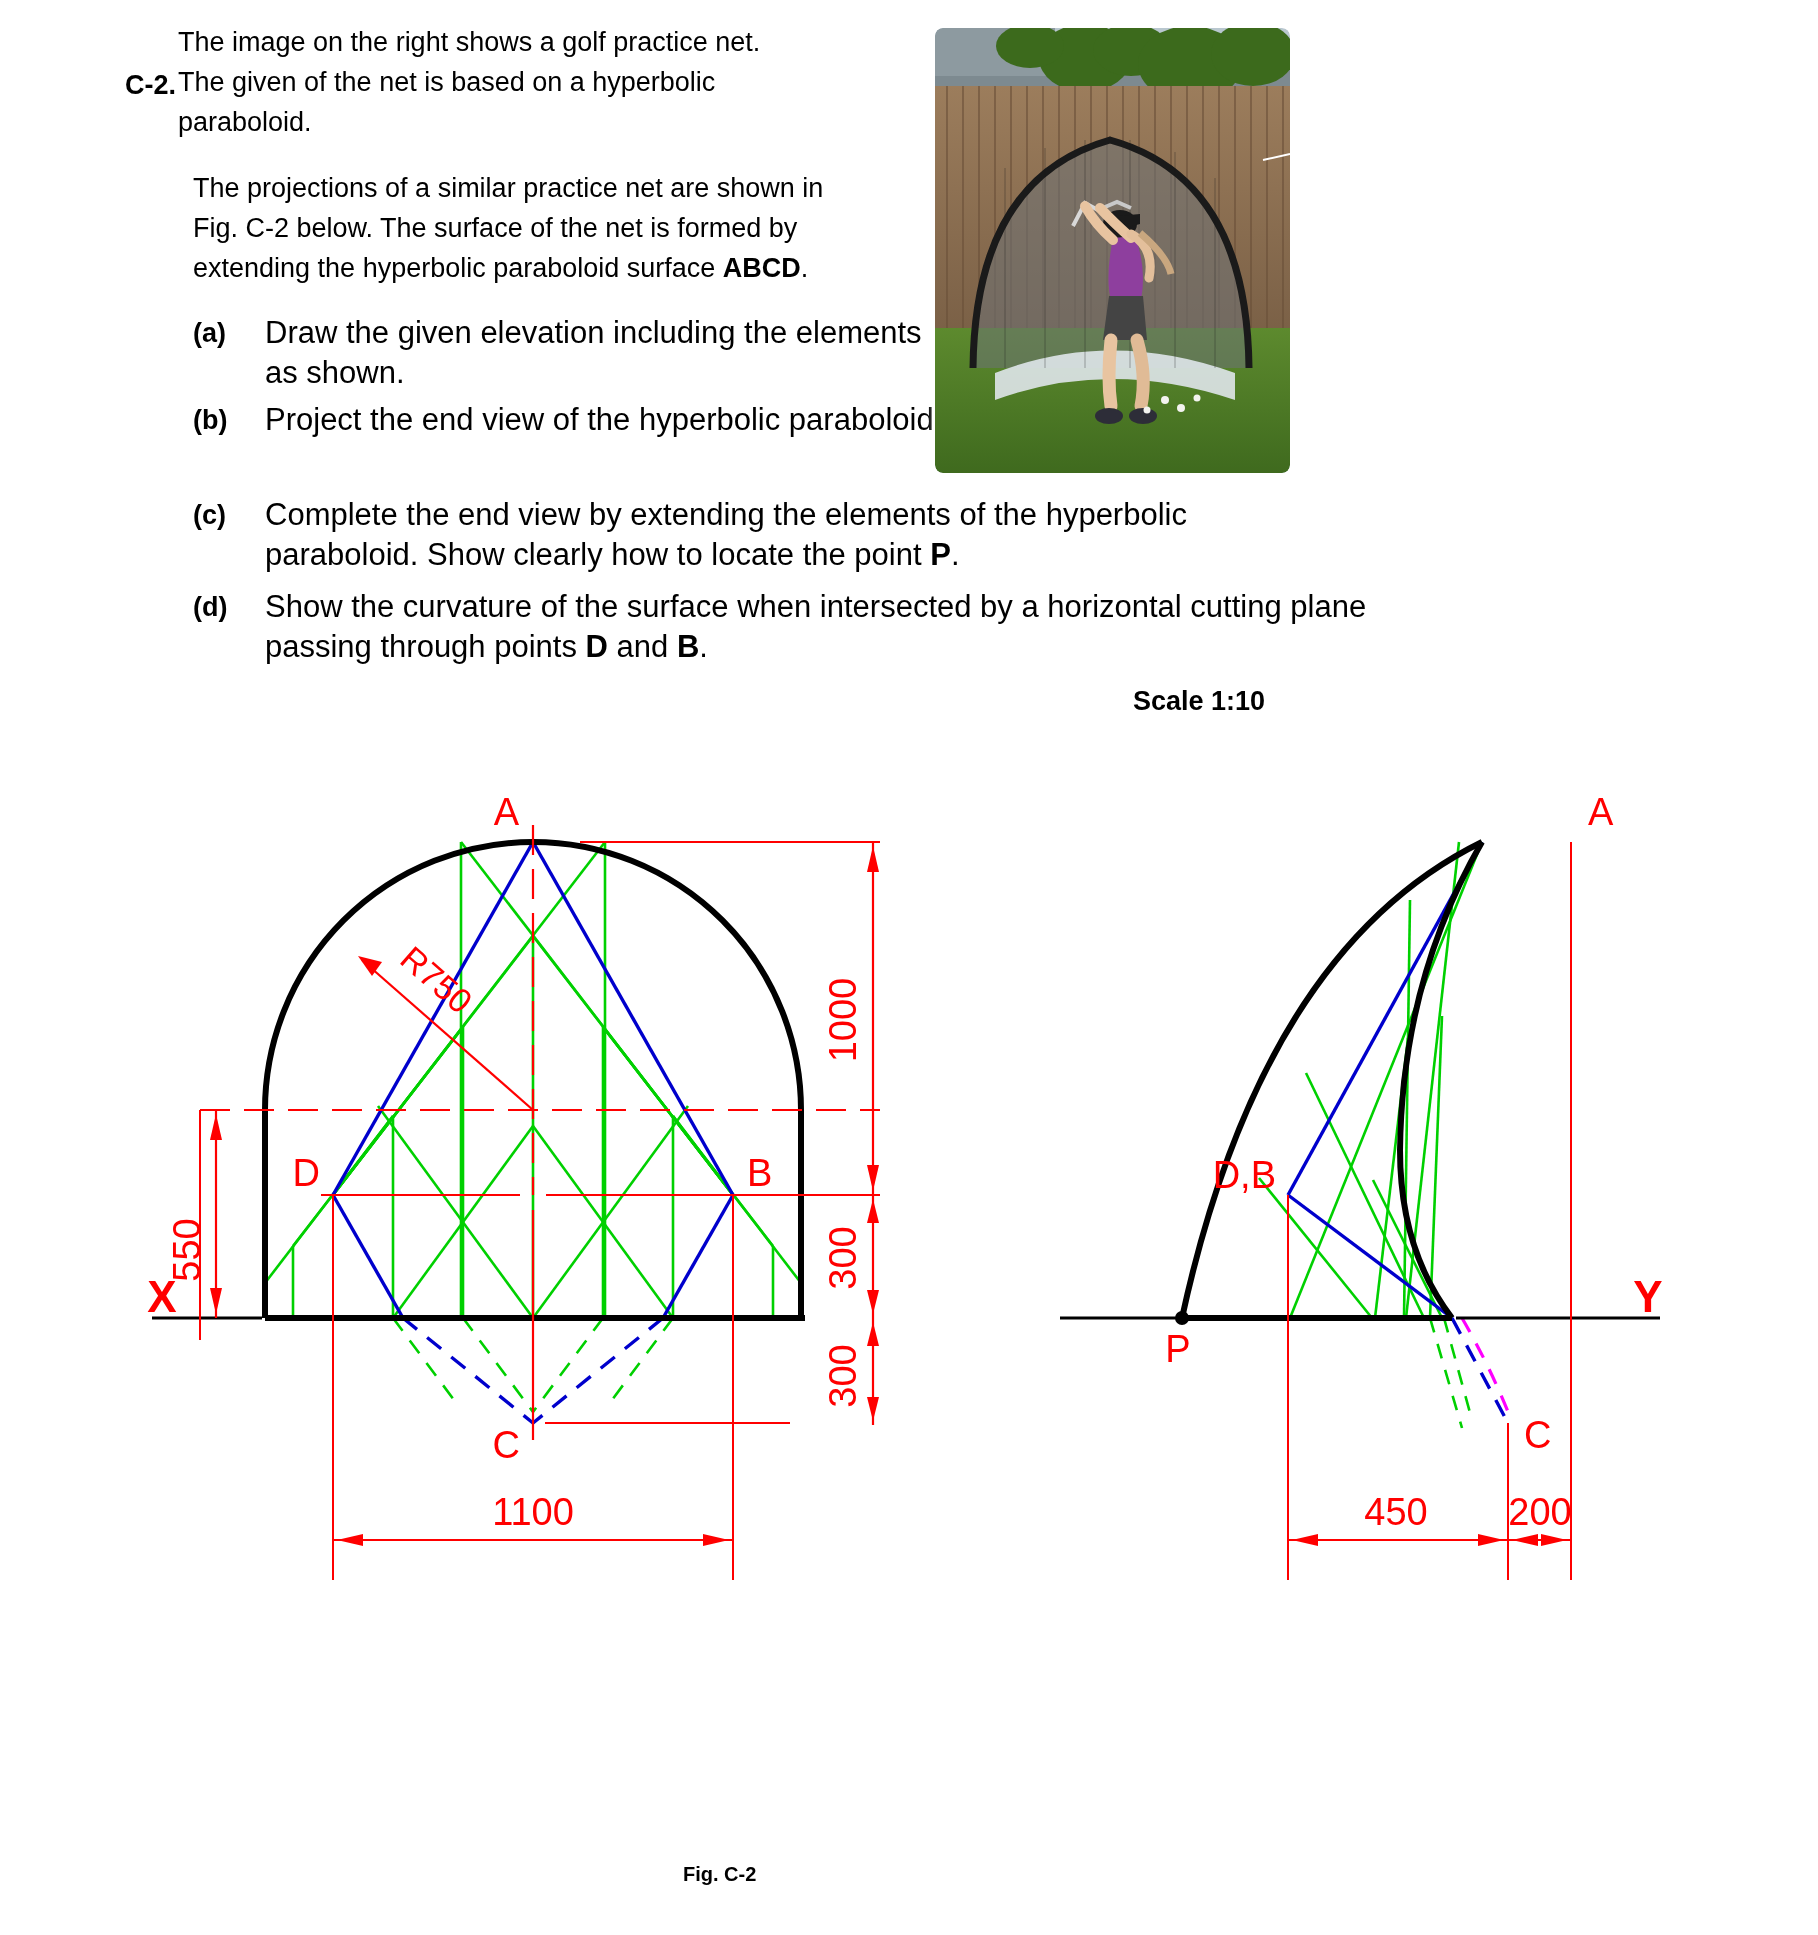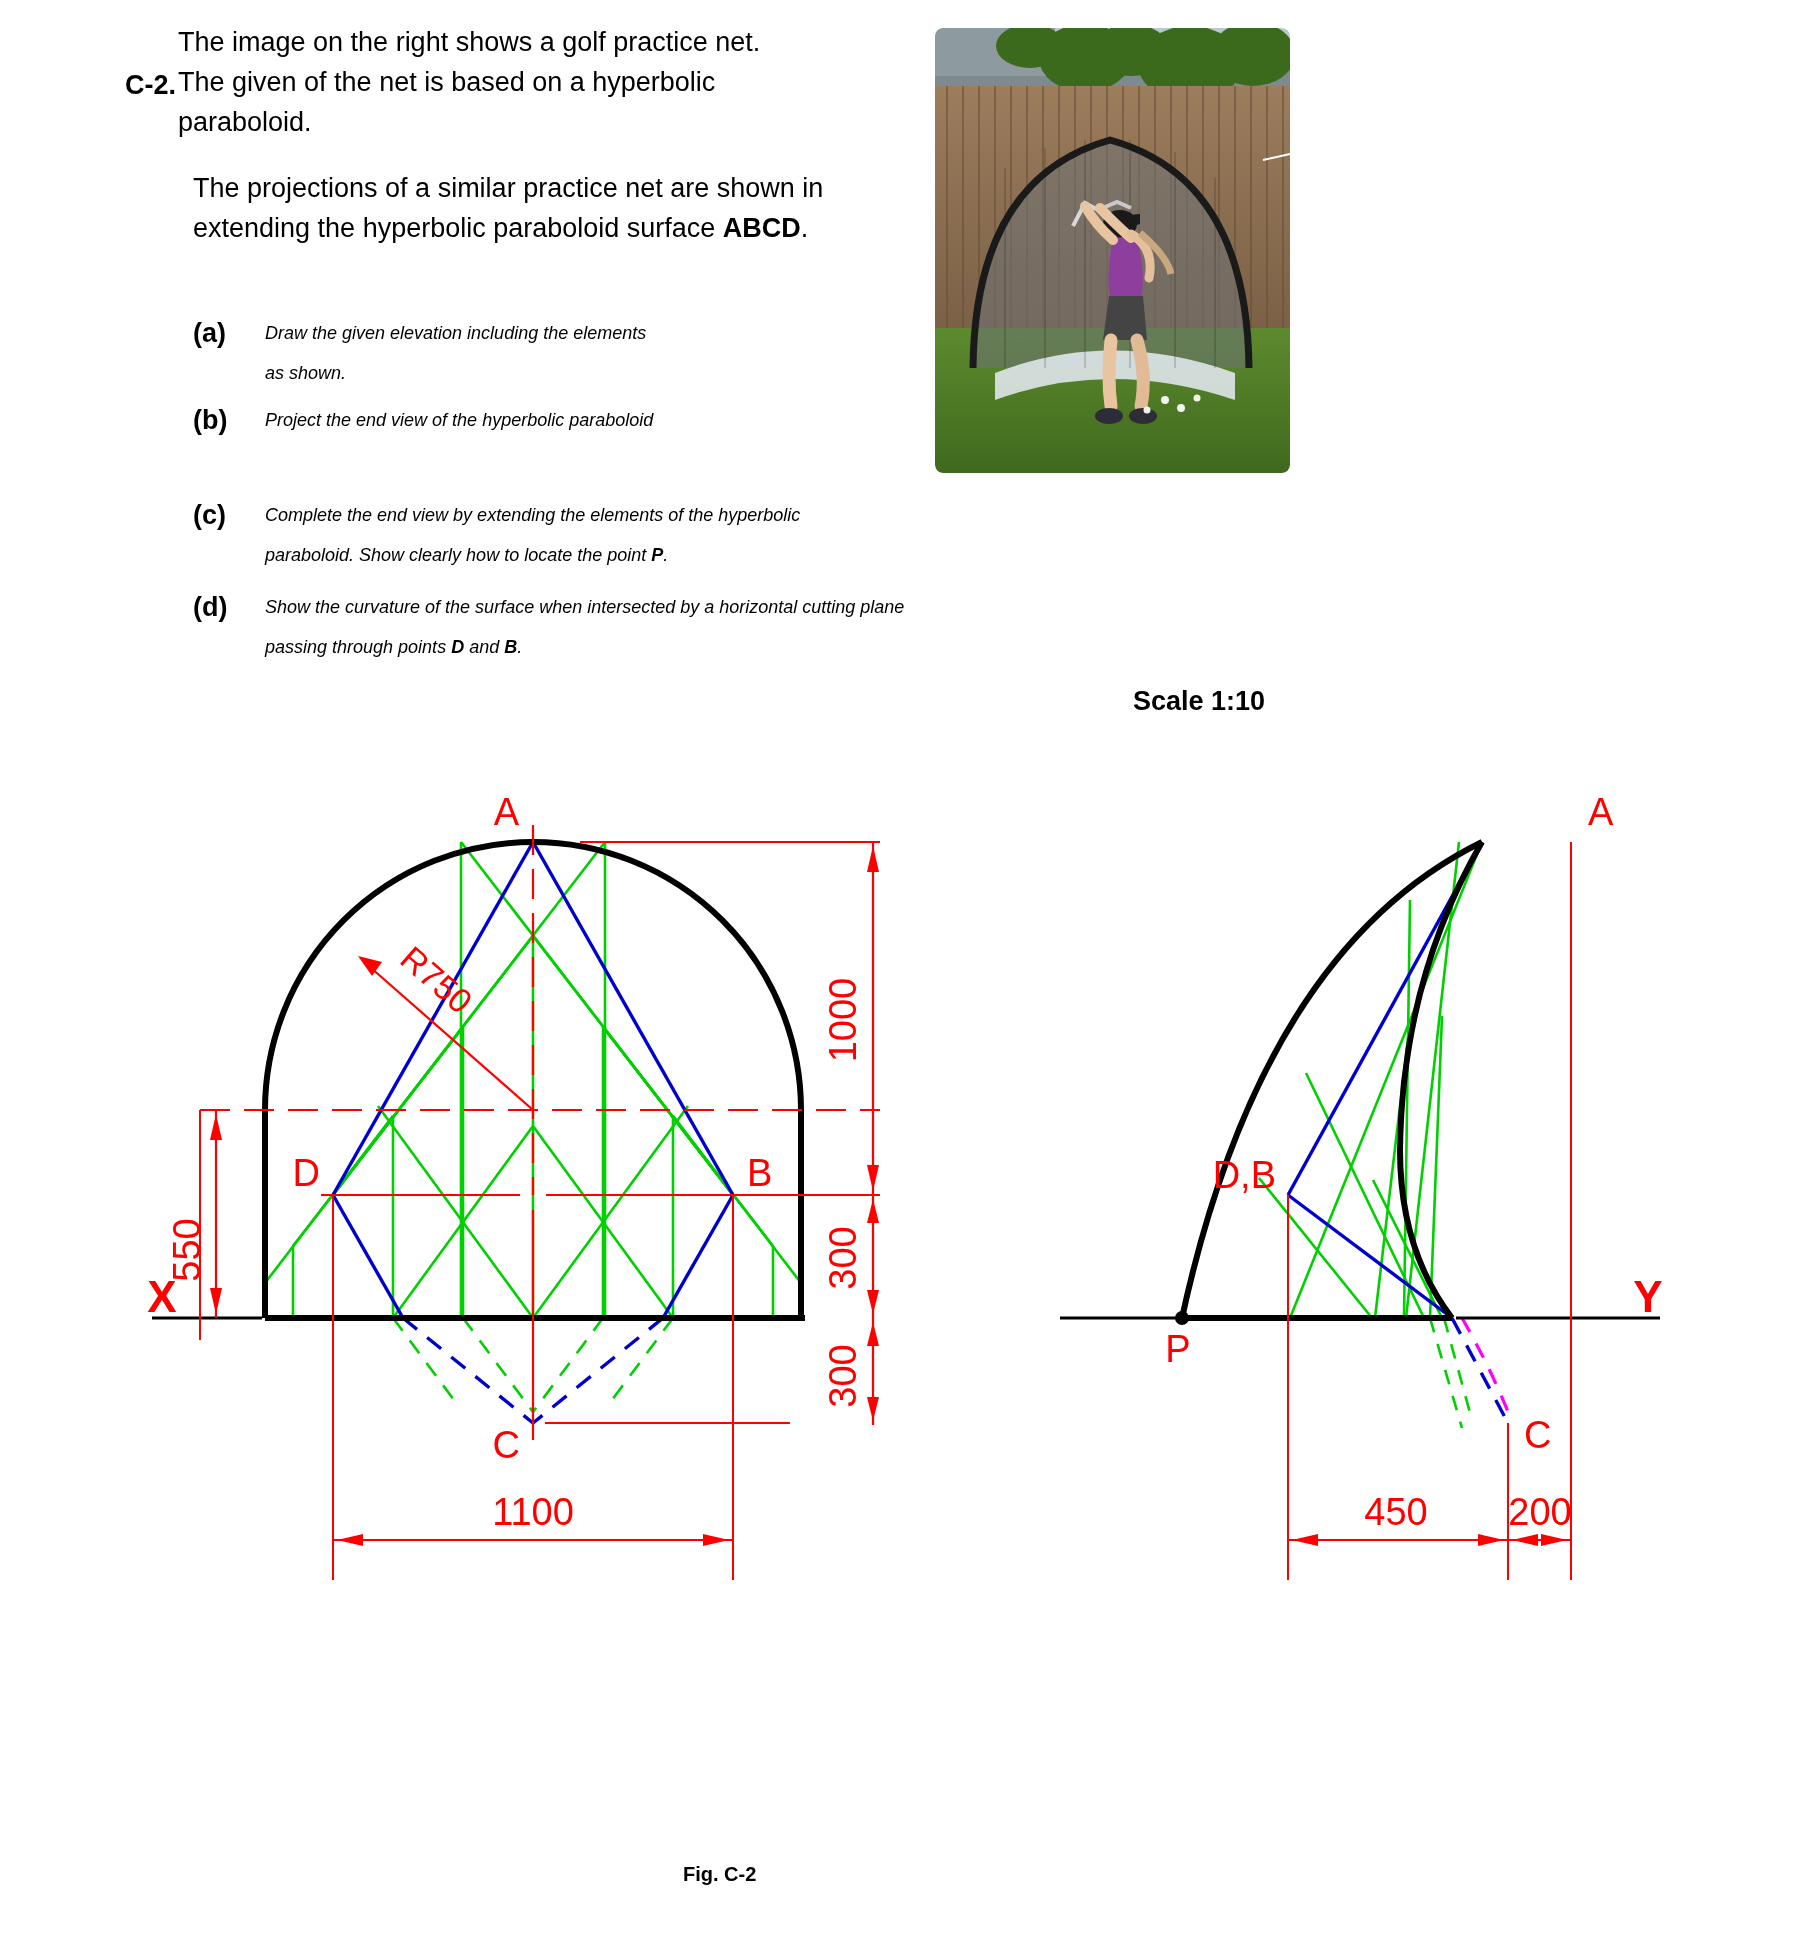--- a/index.html
+++ b/index.html
@@ -23,21 +23,21 @@
   }
   .para2{
     position:absolute;left:193px;top:168px;width:700px;
     font-size:27px;line-height:40px;
   }
   .subitem{position:absolute;display:flex;}
   .subitem .lbl{
     font-weight:bold;font-size:27px;line-height:40px;
     width:72px;flex:0 0 72px;
   }
-  .subitem .txt{font-size:18px;line-height:40px;font-style:italic;}
+  .subitem .txt{font-size:31px;line-height:40px;}
   .b{font-weight:bold;}
 
   
   #photo{
     position:absolute;left:935px;top:28px;width:355px;height:445px;
     border-radius:8px;overflow:hidden;
     box-shadow:0 0 10px rgba(255,255,255,0.9);
   }
   #photo svg{display:block;}
 
@@ -60,20 +60,21 @@
   <div class="clabel">C-2.</div>
 
   <div class="intro">
     <div>The image on the right shows a golf practice net.</div>
     <div>The given of the net is based on a hyperbolic</div>
     <div>paraboloid.</div>
   </div>
 
   <div class="para2">
     <div>The projections of a similar practice net are shown in</div>
+    <div>Fig. C-2 below.  The surface of the net is formed by</div>
     <div><span>extending the hyperbolic paraboloid surface </span><span class="b">ABCD</span><span>.</span></div>
   </div>
 
   <div class="subitem" style="left:193px;top:313px;width:760px;">
     <div class="lbl">(a)</div>
     <div class="txt">
       <div>Draw the given elevation including the elements</div>
       <div>as shown.</div>
     </div>
   </div>

